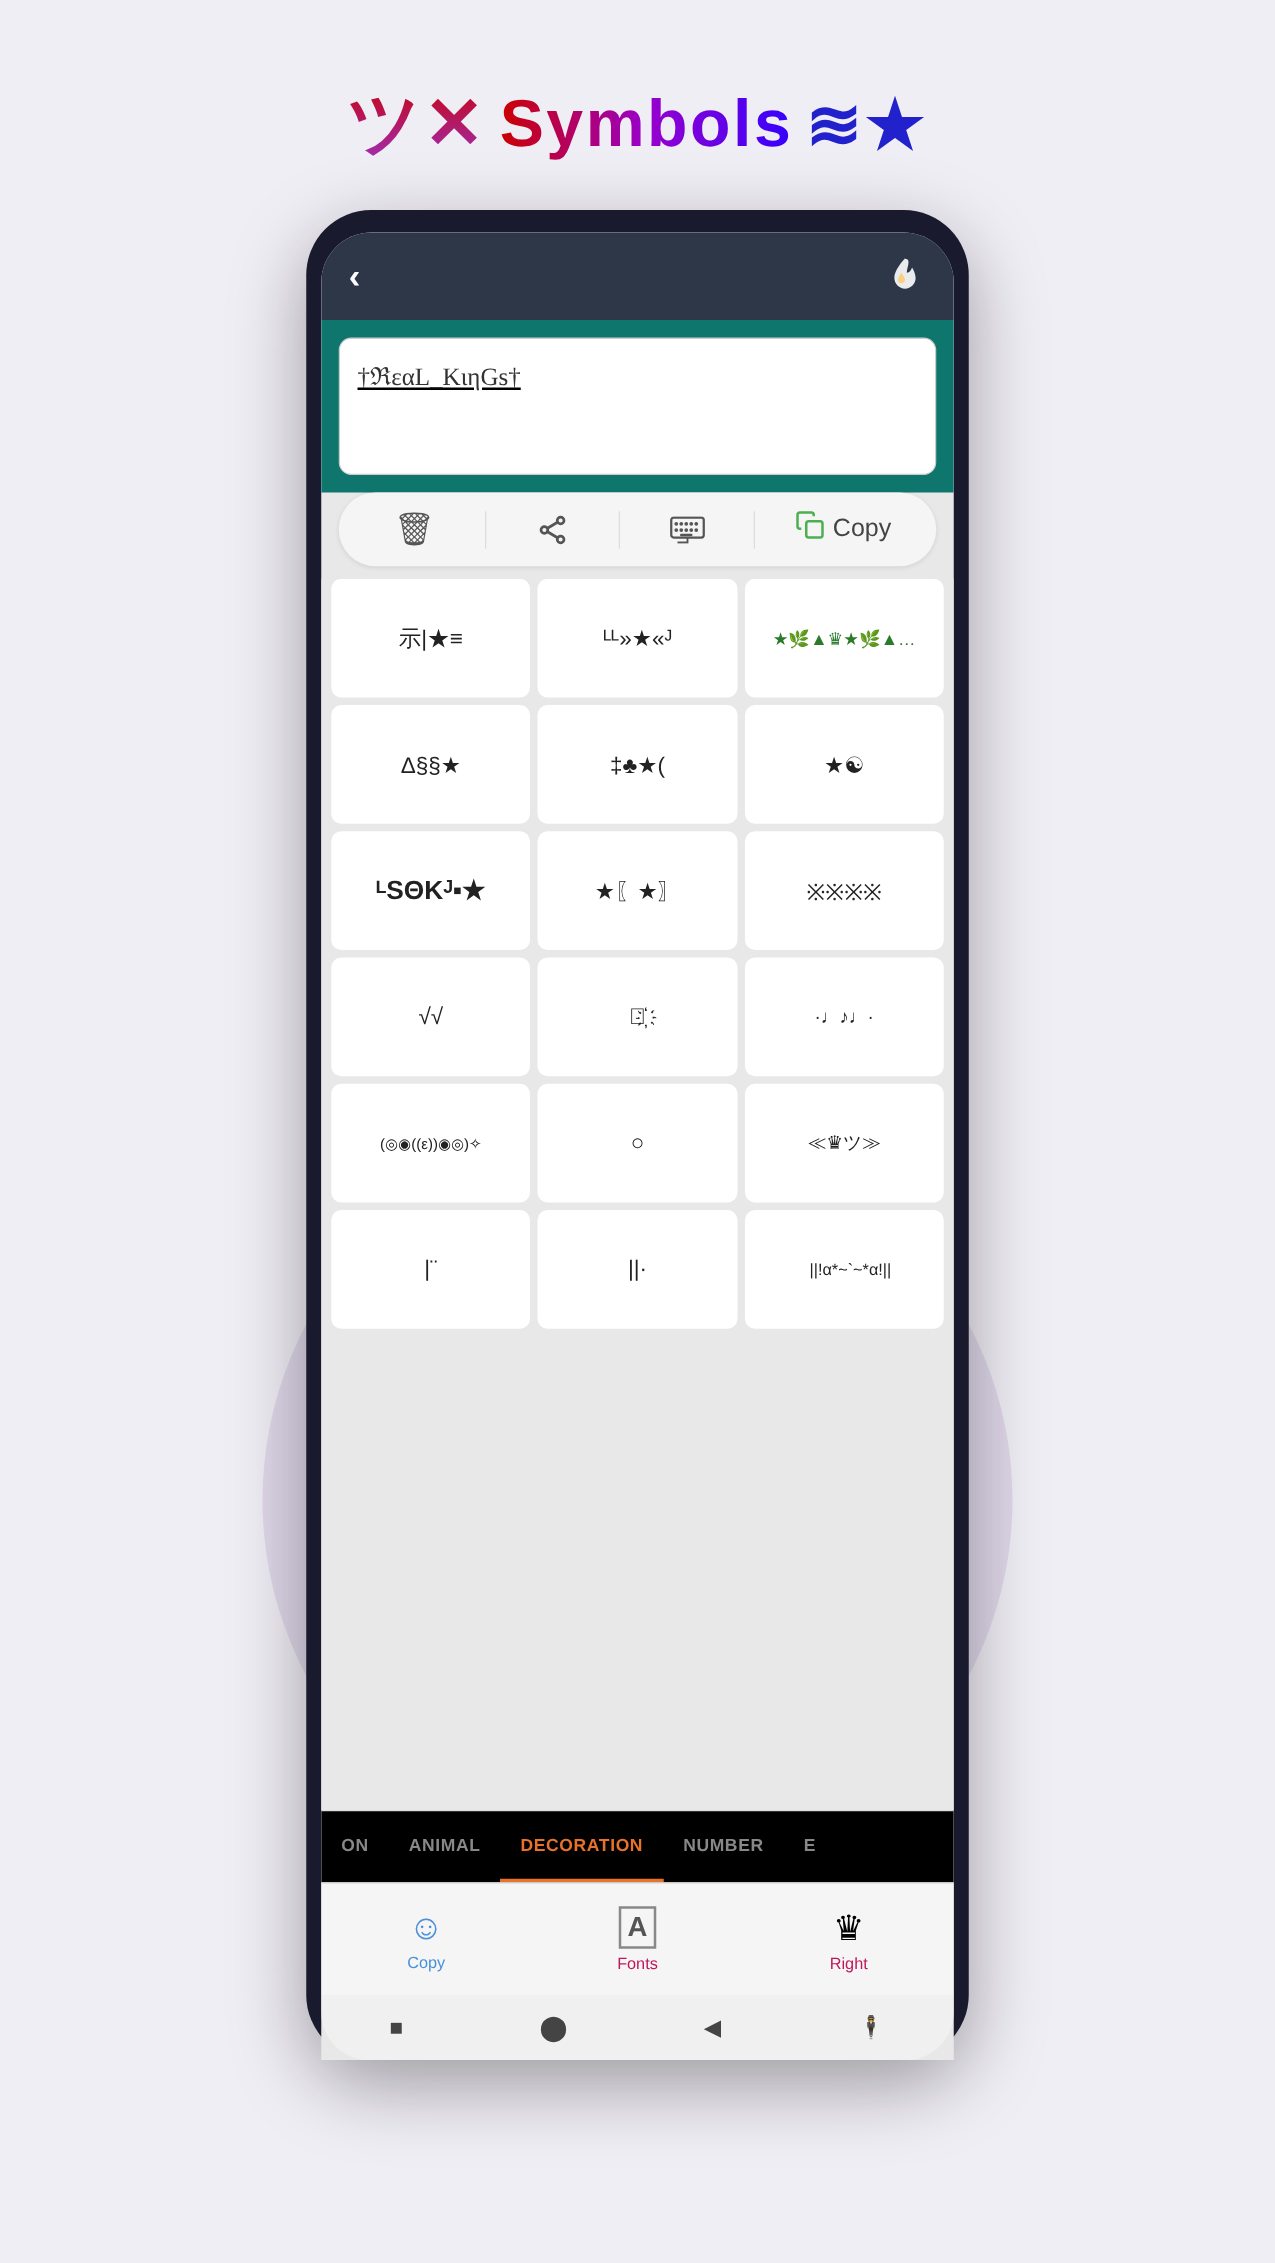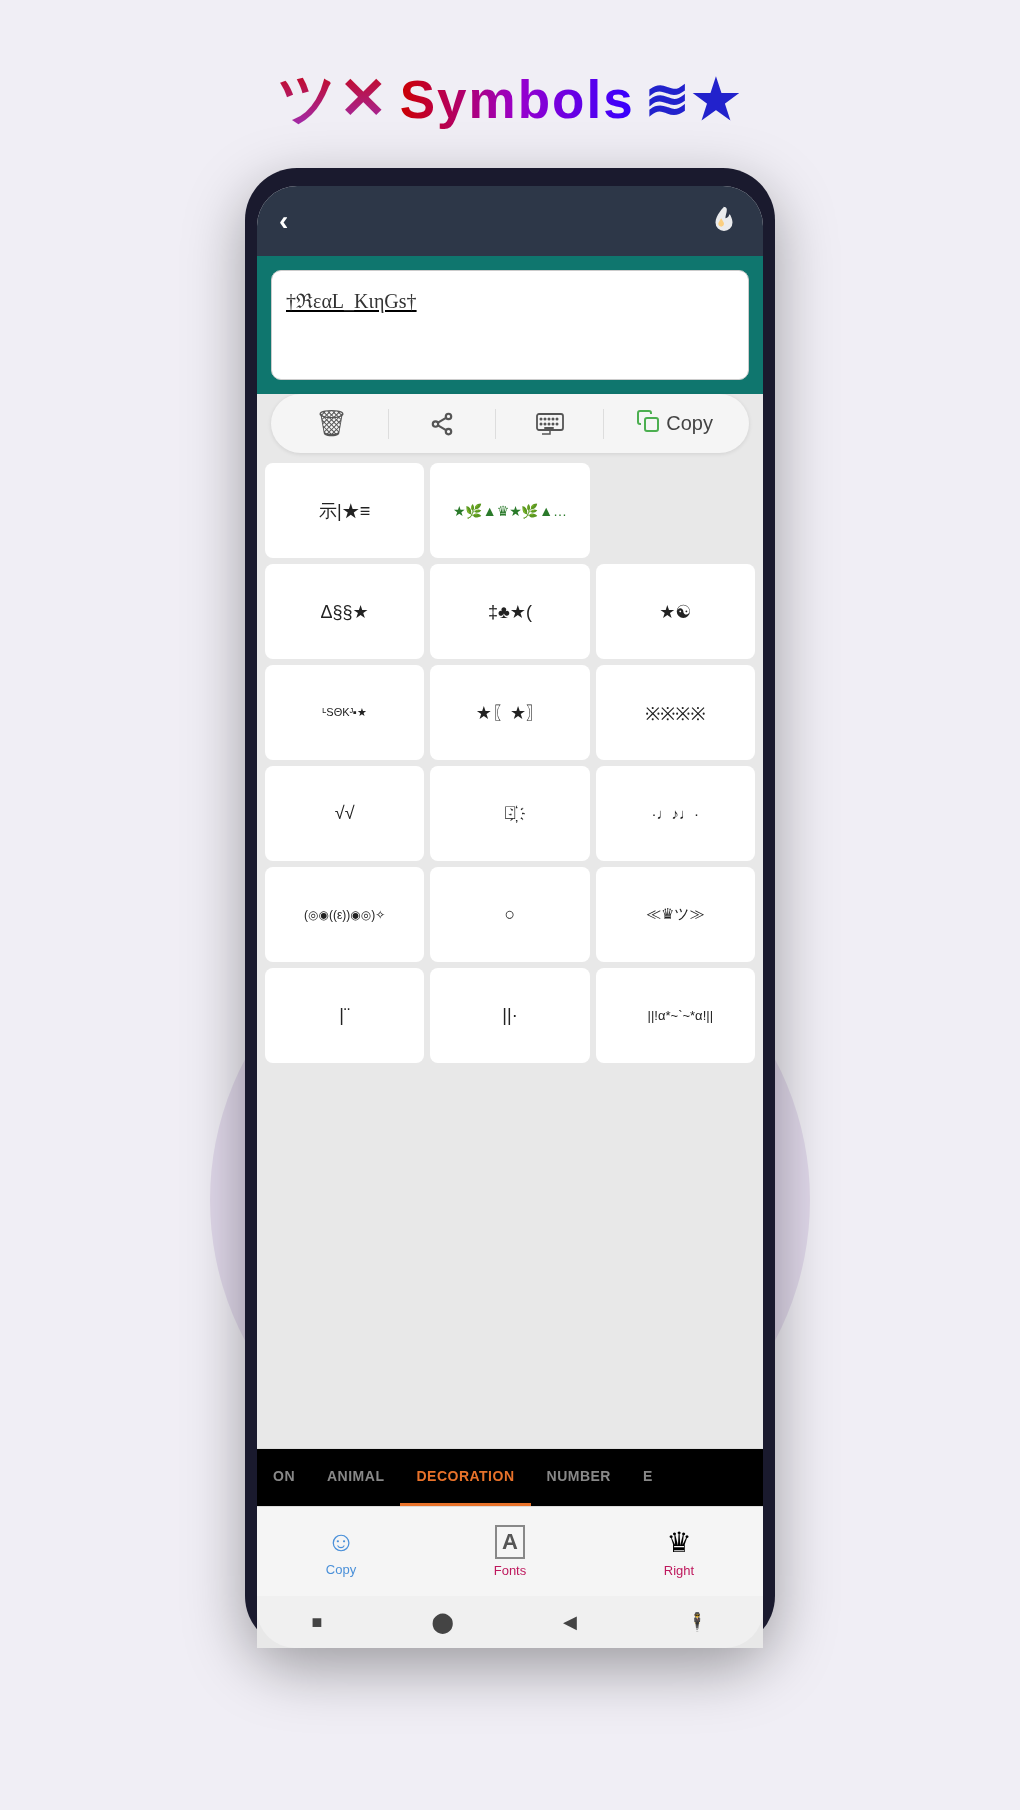--- a/index.html
+++ b/index.html
@@ -336,31 +336,32 @@
           </svg>
         </span>
         <span>Copy</span>
       </div>
     </div>
 
     <div class="symbols-grid">
 
       <div class="grid-row">
         <div class="grid-cell">示|★≡</div>
+        <div class="grid-cell">ᴸᴸ»★«ᴶ</div>
         <div class="grid-cell" style="font-size:14px; color:#2a7a2a;">★🌿▲♛★🌿▲…</div>
       </div>
 
       <div class="grid-row">
         <div class="grid-cell">Δ§§★</div>
         <div class="grid-cell">‡♣★(</div>
         <div class="grid-cell">★☯</div>
       </div>
 
       <div class="grid-row">
-        <div class="grid-cell" style="font-size:11px;">ᴸSΘKᴶ▪★</div>
+        <div class="grid-cell" style="font-size:21px;font-weight:bold;">ᴸSΘKᴶ▪★</div>
         <div class="grid-cell">★〖★〗</div>
         <div class="grid-cell">※※※※</div>
       </div>
 
       <div class="grid-row">
         <div class="grid-cell">√√</div>
         <div class="grid-cell">⊙҉</div>
         <div class="grid-cell" style="font-size:15px;">·♩♪♩·</div>
       </div>
 

